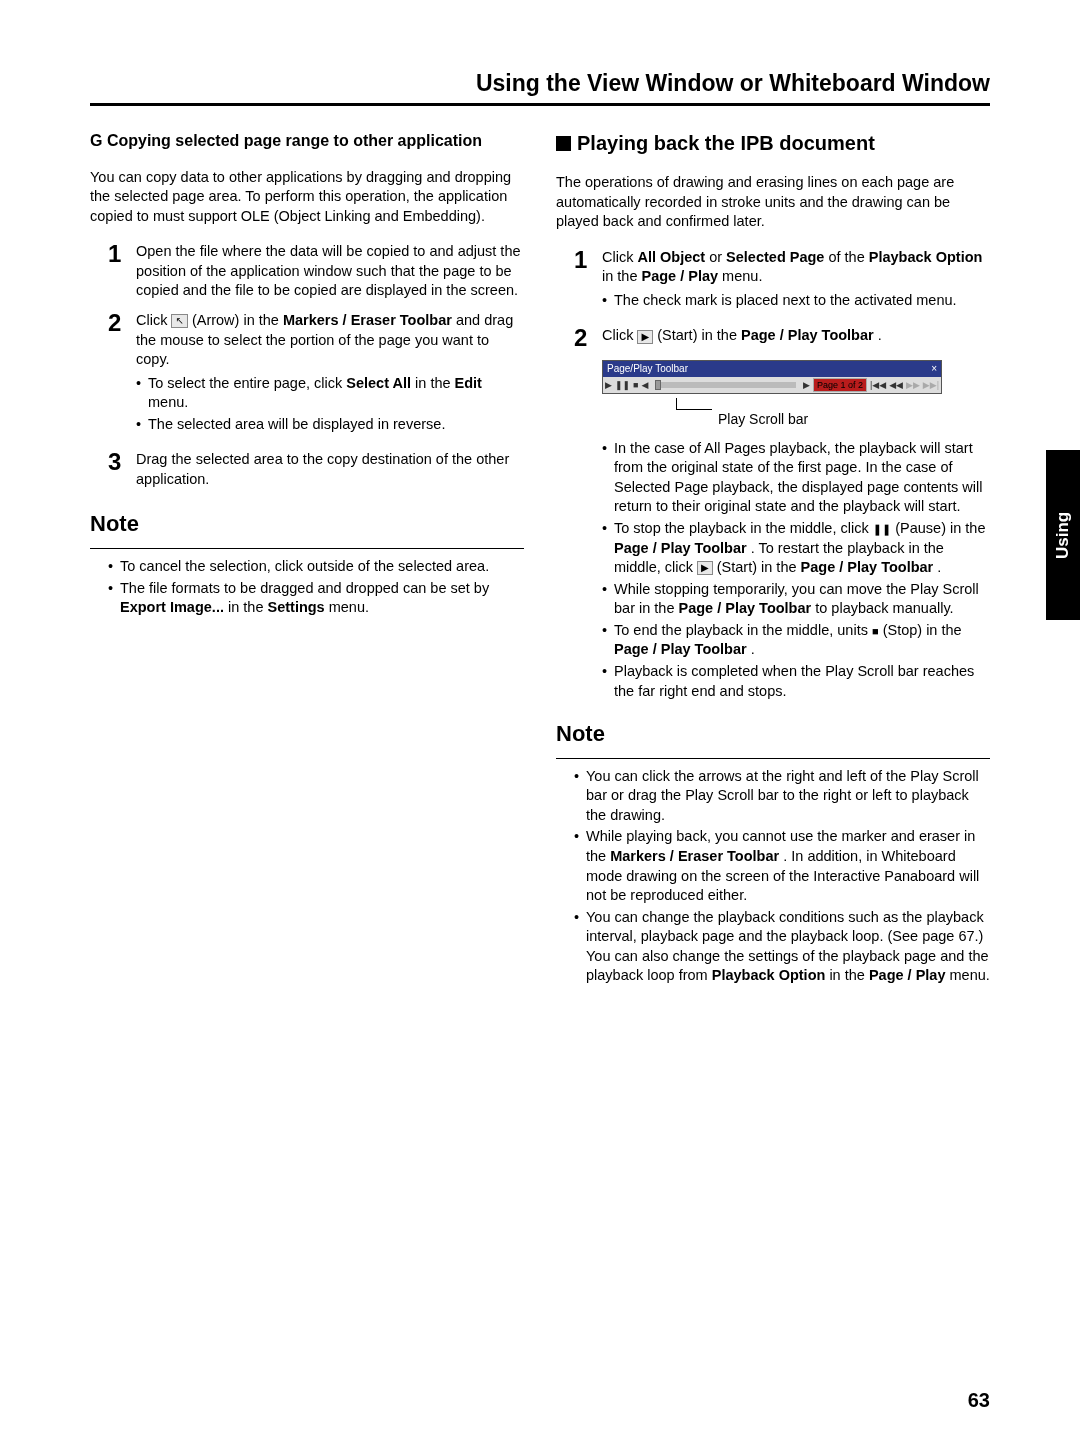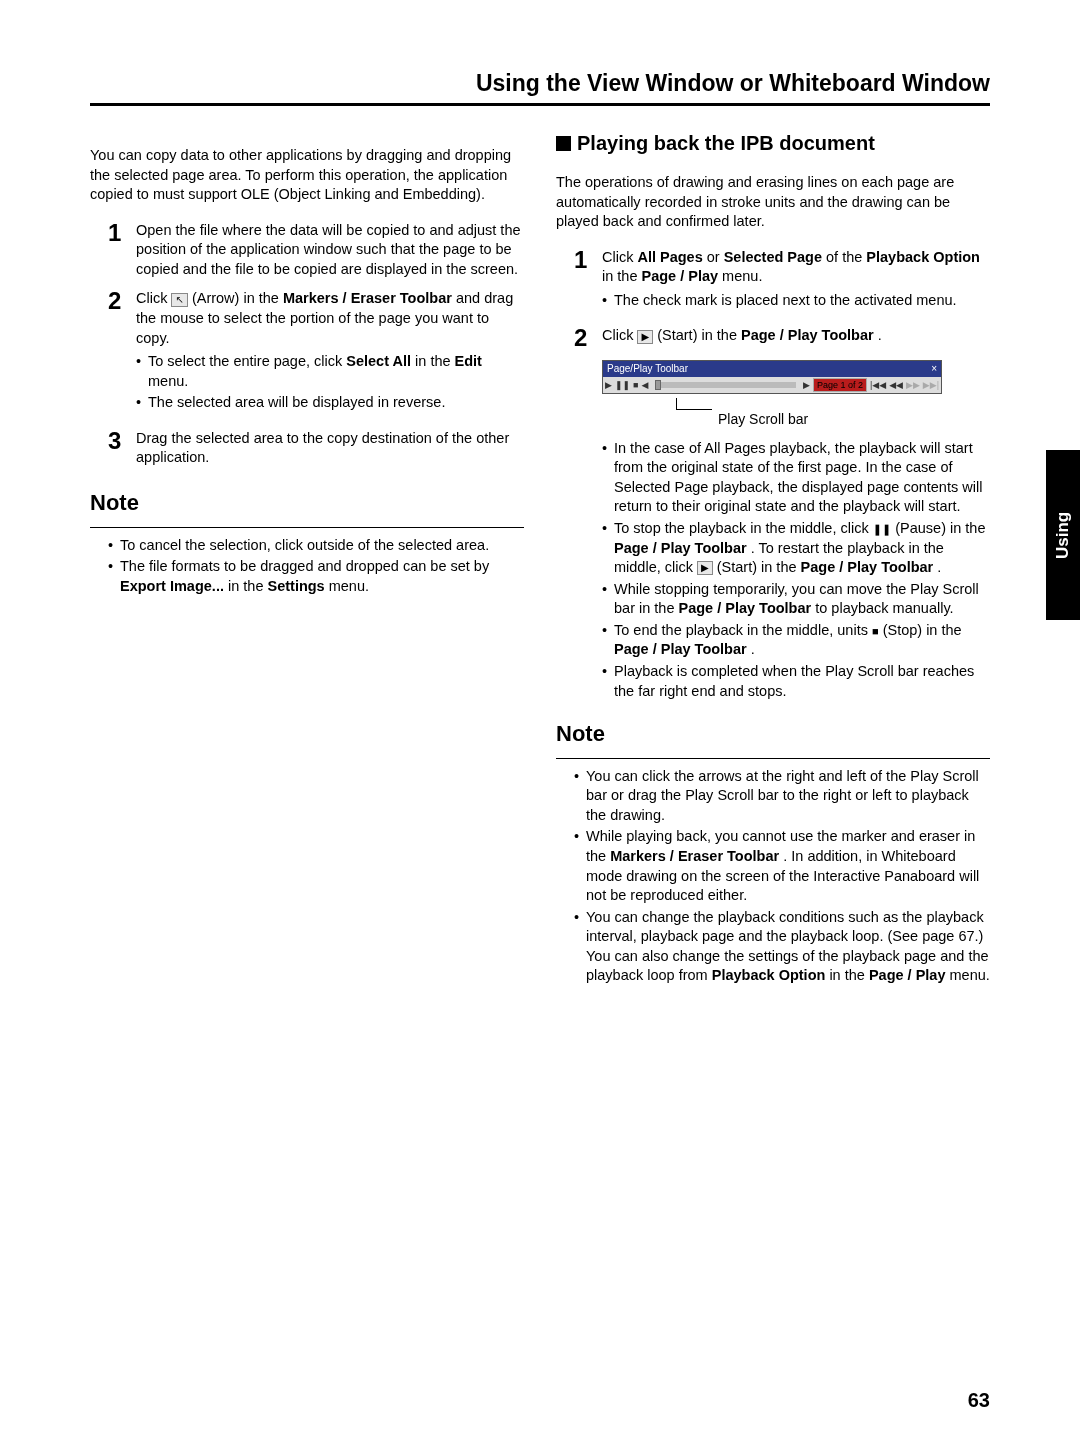--- a/index.html
+++ b/index.html
@@ -196,20 +196,21 @@
 </style>
 </head>
 <body>
 
 <div class="page">
   <div class="page-title">Using the View Window or Whiteboard Window</div>
 
   <div class="columns">
 
     <div class="col">
+      <div class="subsection">G Copying selected page range to other application</div>
       <p class="intro">You can copy data to other applications by dragging and dropping the selected page area. To perform this operation, the application copied to must support OLE (Object Linking and Embedding).</p>
 
       <div class="step">
         <div class="step-num">1</div>
         <div class="step-body">
             <p>Open the file where the data will be copied to and adjust the position of the application window such that the page to be copied and the file to be copied are displayed in the screen.</p>
           </div>
       </div>
 
       <div class="step">
@@ -257,21 +258,21 @@
 
     <div class="col">
       <div class="section-heading">Playing back the IPB document</div>
       <p class="intro">The operations of drawing and erasing lines on each page are automatically recorded in stroke units and the drawing can be played back and confirmed later.</p>
 
       <div class="step">
         <div class="step-num">1</div>
         <div class="step-body">
           <p>
             <span>Click </span>
-            <b>All Pages</b>
+            <b>All Object</b>
             <span> or </span>
             <b>Selected Page</b>
             <span> of the </span>
             <b>Playback Option</b>
             <span> in the </span>
             <b>Page / Play</b>
             <span> menu.</span>
           </p>
           <ul class="sub-bullets">
             <li>The check mark is placed next to the activated menu.</li>

